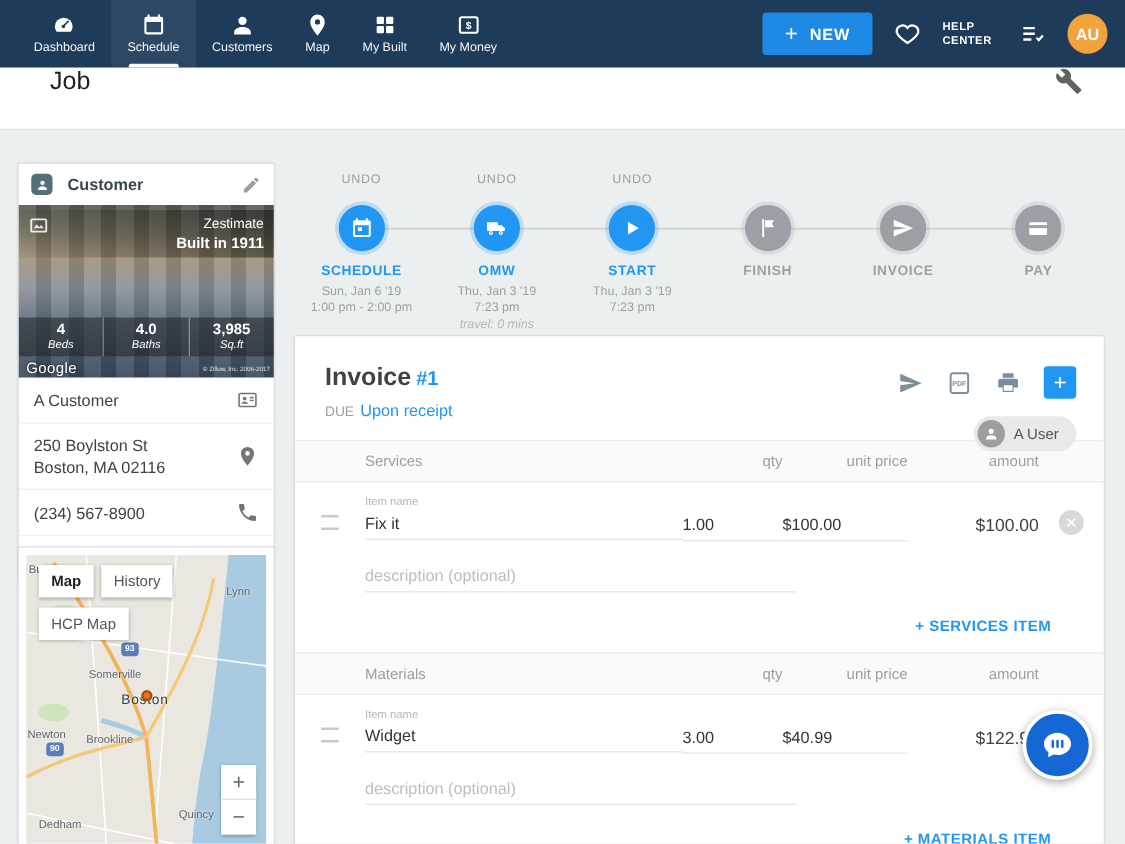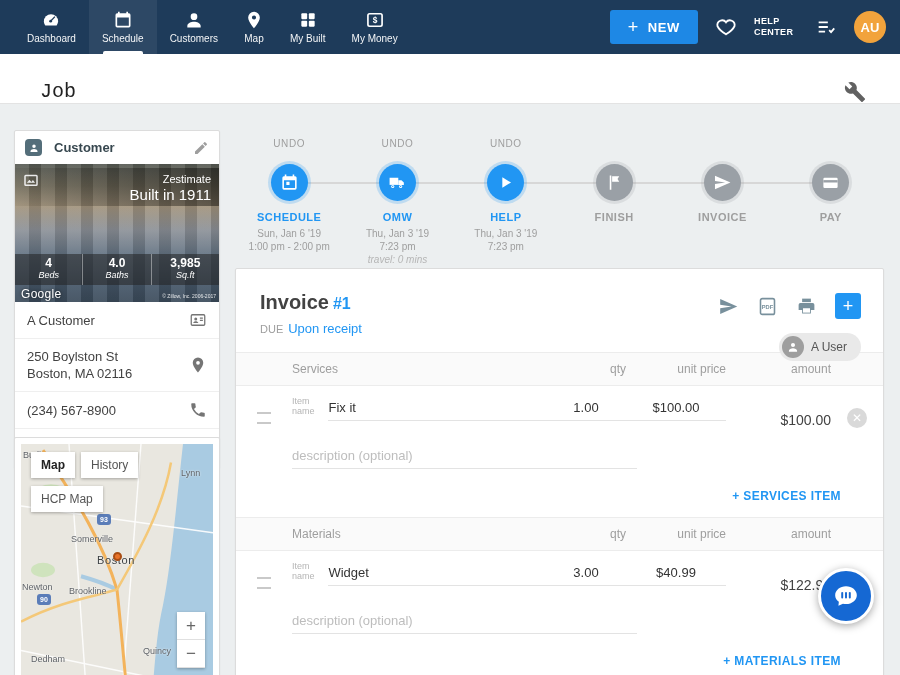--- a/index.html
+++ b/index.html
@@ -19,22 +19,22 @@
   .nav-right{display:flex;align-items:center;gap:17px;}
   .new-btn{display:flex;align-items:center;gap:9px;background:#1e88e5;color:#fff;border:none;border-radius:3px;
     height:34px;padding:0 18px;font-size:13px;font-weight:bold;letter-spacing:.6px;cursor:pointer;font-family:inherit;}
   .new-plus{font-size:18px;font-weight:normal;line-height:1;}
   .help-label{color:#fff;font-size:9px;font-weight:bold;letter-spacing:.4px;width:44px;line-height:11px;}
   .icon-btn svg{width:22px;height:22px;display:block;}
   .avatar{width:32px;height:32px;border-radius:50%;background:#f2a33c;color:#fff;font-size:13px;font-weight:bold;
     display:flex;align-items:center;justify-content:center;cursor:pointer;}
 
   
-  .page-header{position:absolute;top:54px;left:0;right:0;height:50px;background:#fff;display:flex;align-items:flex-end;
-    justify-content:space-between;padding:0 34px 0 40px;box-sizing:border-box;border-bottom:1px solid #e3e3e3;z-index:20;font-family:Liberation Mono, monospace;}
+  .page-header{position:absolute;top:54px;left:0;right:0;height:50px;background:#fff;display:flex;align-items:flex-start;
+    justify-content:space-between;padding:0 34px 0 40px;box-sizing:border-box;border-bottom:1px solid #e3e3e3;z-index:20;}
   .page-title{font-size:20px;color:#212121;font-weight:500;margin:0;}
   .header-tool svg{width:22px;height:22px;display:block;}
 
   
   .content{position:absolute;top:104px;left:0;right:0;bottom:0;overflow:hidden;}
   .card{background:#fff;border:1px solid #dcdcdc;border-radius:2px;box-shadow:0 1px 2px rgba(0,0,0,.06);}
 
   
   .customer-card{position:absolute;left:14px;top:26px;width:206px;box-sizing:border-box;}
   .cust-head{display:flex;align-items:center;gap:12px;padding:8px 10px;}
@@ -45,21 +45,21 @@
   .prop-photo{position:relative;height:138px;color:#fff;overflow:hidden;
     background:linear-gradient(180deg,#585c55 0%,#7a7462 16%,#a3947c 30%,#8d9299 48%,#5f7081 68%,#47586a 86%,#3c4c5c 100%);}
   .prop-photo::before{content:"";position:absolute;inset:0;
     background:repeating-linear-gradient(90deg,rgba(255,255,255,.07) 0 14px,rgba(0,0,0,.12) 14px 26px);}
   .photo-flag{position:absolute;top:7px;left:7px;}
   .photo-flag svg{width:18px;height:18px;display:block;}
   .zest{position:absolute;top:4px;left:0;right:0;text-align:right;padding:4px 8px;
     background:linear-gradient(to left,rgba(0,0,0,.45),rgba(0,0,0,.05));}
   .zest-label{font-size:11px;line-height:15px;}
   .zest-value{font-size:15px;font-weight:bold;line-height:20px;}
-  .zest-built{font-size:15px;line-height:15px;}
+  .zest-built{font-size:12px;line-height:15px;font-weight:bold;}
   .stats{position:absolute;left:0;right:0;bottom:17px;display:flex;background:rgba(35,35,35,.55);}
   .stat{flex:1;text-align:center;padding:3px 0 4px;border-left:1px solid rgba(255,255,255,.4);}
   .stat:first-child{border-left:none;}
   .stat-value{font-size:12px;font-weight:bold;line-height:13px;}
   .stat-label{font-size:9px;line-height:11px;font-style:italic;}
   .google{position:absolute;left:6px;bottom:1px;font-size:12px;color:#fff;letter-spacing:.3px;text-shadow:0 0 3px rgba(0,0,0,.7);}
   .zcopy{position:absolute;right:3px;bottom:3px;font-size:5px;color:rgba(255,255,255,.85);}
   .c-row{display:flex;align-items:center;padding:9px 12px;border-bottom:1px solid #efefef;color:#424242;font-size:13px;}
   .c-text{flex:1;line-height:17px;}
   .c-icon svg{width:18px;height:18px;display:block;}
@@ -115,26 +115,26 @@
     border-radius:14px;padding:3px 14px 3px 3px;font-size:12px;color:#555;cursor:pointer;}
   .chip-avatar{width:22px;height:22px;border-radius:50%;background:#9e9e9e;display:flex;align-items:center;justify-content:center;}
   .chip-avatar svg{width:14px;height:14px;}
 
   .grid6{display:grid;grid-template-columns:56px 1fr 80px 100px 105px 52px;align-items:center;}
   .sec-head{height:32px;background:#fafafa;border-top:1px solid #ececec;border-bottom:1px solid #ececec;
     color:#9e9e9e;font-size:12px;}
   .num{text-align:right;}
   .item-row{padding-top:10px;align-items:start;}
   .drag{justify-self:center;width:14px;height:8px;border-top:2px solid #c9c9c9;border-bottom:2px solid #c9c9c9;cursor:grab;margin-top:16px;}
-  .field{display:flex;flex-direction:row;}
+  .field{display:flex;flex-direction:column;}
   .field-label{font-size:9px;color:#b5b5b5;margin-bottom:1px;}
   .spacer{height:12px;}
   .fld{border:none;border-bottom:1px solid #e3e3e3;font-size:13px;color:#333;padding:4px 0 5px;outline:none;
     background:transparent;font-family:inherit;width:100%;box-sizing:border-box;}
-  .fld.right{text-align:center;}
+  .fld.right{text-align:left;}
   .fld::placeholder{color:#bdbdbd;}
   .amount-cell{text-align:right;font-size:14px;color:#424242;padding-top:16px;}
   .remove-btn{justify-self:center;width:20px;height:20px;border-radius:50%;background:#d9d9d9;color:#fff;font-size:12px;
     display:flex;align-items:center;justify-content:center;cursor:pointer;margin-top:12px;border:none;line-height:1;}
   .desc-row{padding:16px 0 6px 56px;}
   .desc-row .fld{width:345px;}
   .add-row{display:flex;justify-content:flex-end;padding:14px 42px 14px 0;}
   .add-link{color:#2196f3;font-size:12px;font-weight:bold;letter-spacing:.4px;text-decoration:none;}
 
   
@@ -410,21 +410,21 @@
         <span class="stage-line">7:23 pm</span>
         <span class="stage-line italic">travel: 0 mins</span>
       </div>
       <div class="stage done">
         <span class="stage-undo">UNDO</span>
         <span class="stage-circle">
           <svg viewBox="0 0 24 24">
               <path fill="#fff" d="M8 5.5l11 6.5-11 6.5z"></path>
             </svg>
         </span>
-        <span class="stage-label">HELP</span>
+        <span class="stage-label">START</span>
         <span class="stage-line first">Thu, Jan 3 '19</span>
         <span class="stage-line">7:23 pm</span>
       </div>
       <div class="stage pending">
         <span class="stage-undo"></span>
         <span class="stage-circle">
           <svg viewBox="0 0 24 24">
               <path fill="#fff" d="M6 3h2v18H6zM9 4h9l-2.2 3.5L18 11H9z"></path>
             </svg>
         </span>

